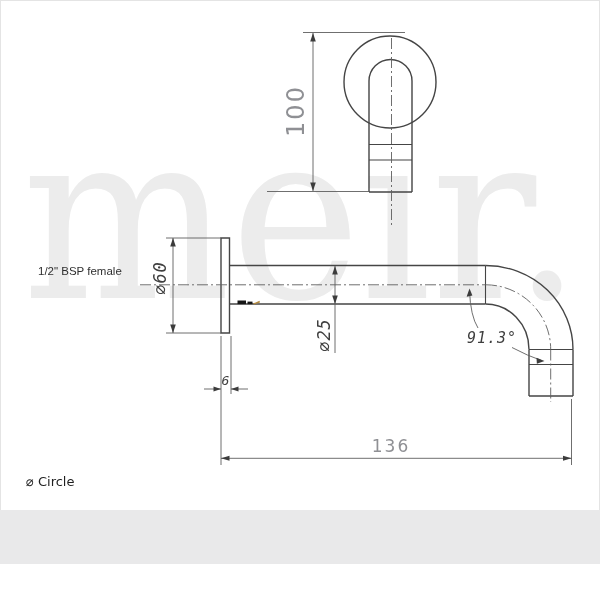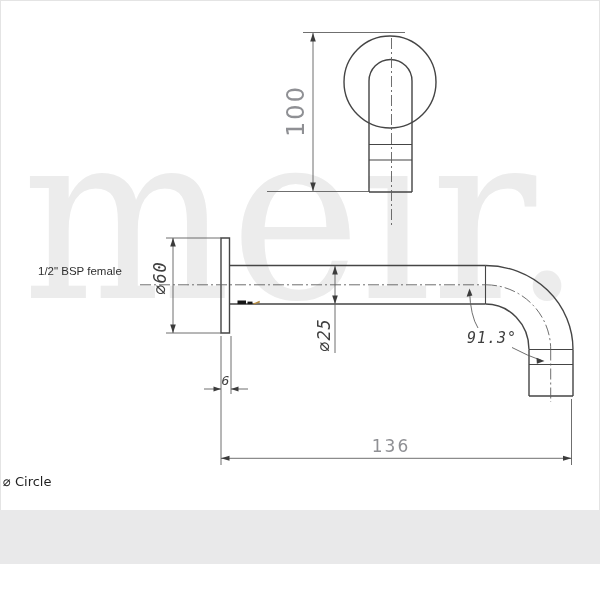--- a/index.html
+++ b/index.html
@@ -16,21 +16,21 @@
   .graylbl{
     font-family:"DejaVu Sans","Liberation Sans",sans-serif;
     fill:#8f9094;letter-spacing:2px;
   }
   #inlet-note{
     position:absolute;left:38px;top:264px;width:140px;
     font-size:11.5px;line-height:14px;color:#2f2f2f;
     font-family:"Liberation Sans",sans-serif;
   }
   #shape-label{
-    position:absolute;left:3px;top:474px;
+    position:absolute;left:26px;top:474px;
     font-size:13px;color:#1f1f1f;
     font-family:"DejaVu Sans","Liberation Sans",sans-serif;
   }
   #footer{
     position:absolute;left:0;top:510px;width:600px;height:90px;
     background:#e9e9ea;
   }
 </style>
 </head>
 <body>

